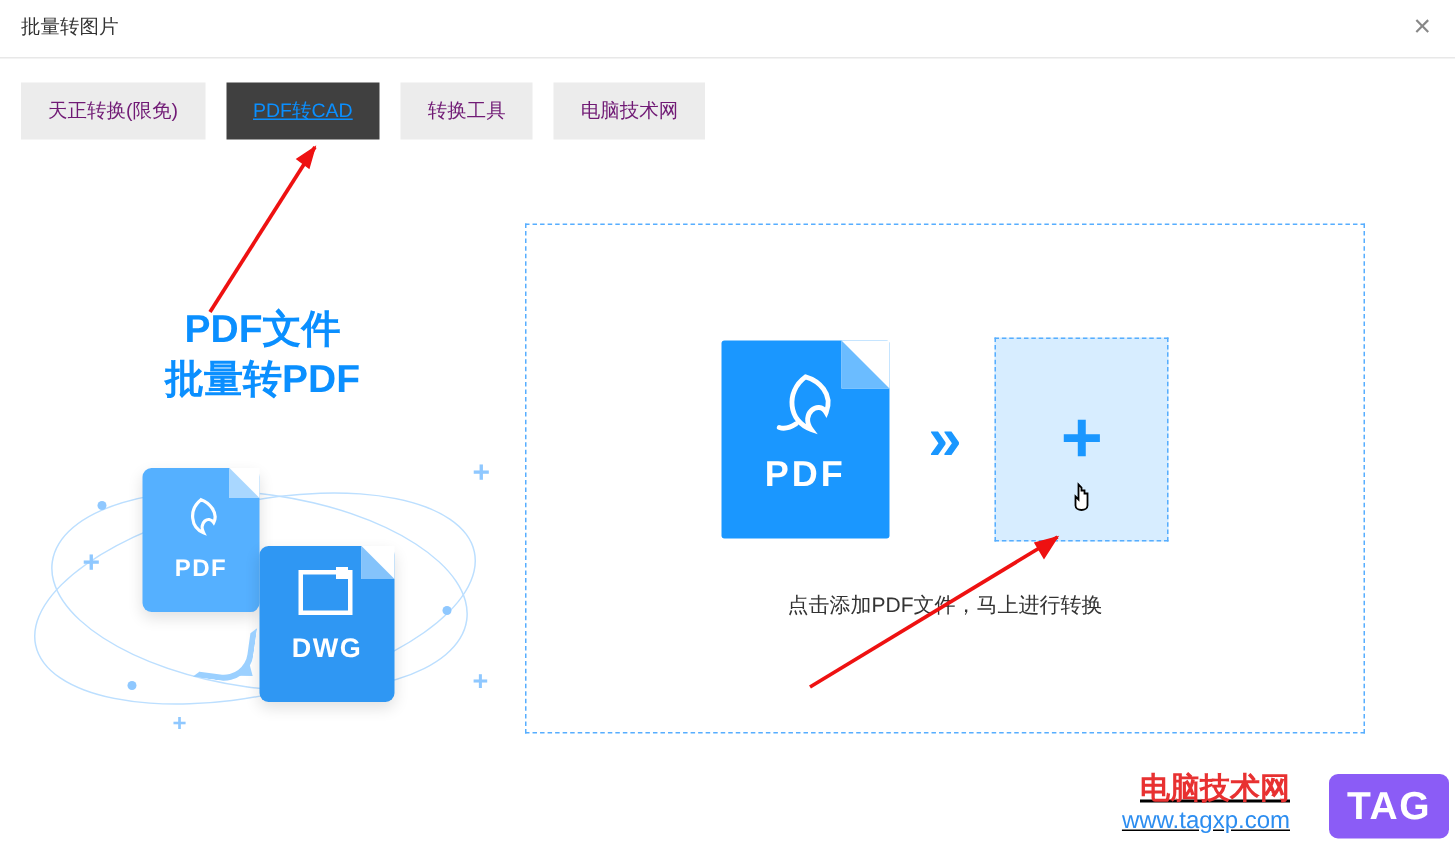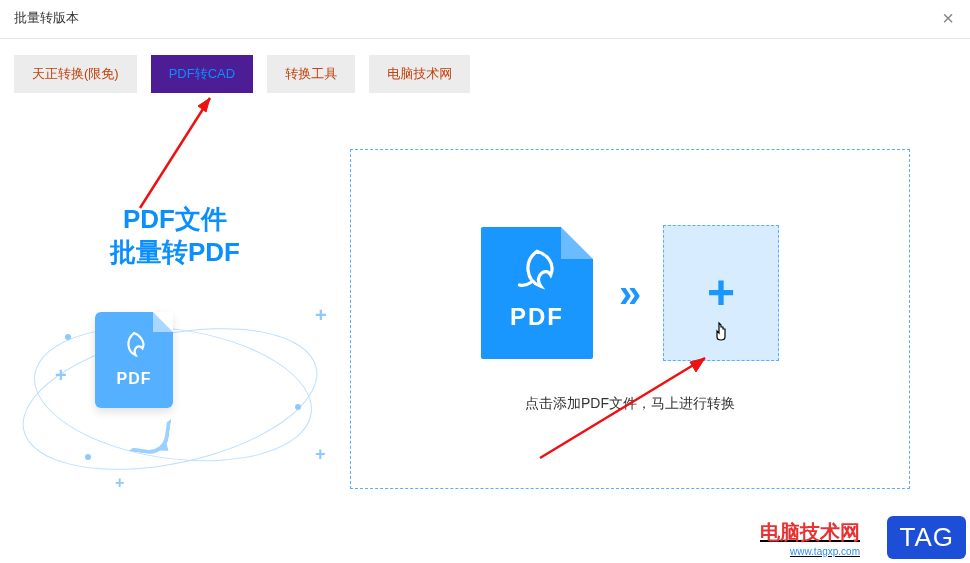--- a/index.html
+++ b/index.html
@@ -27,29 +27,30 @@
     line-height: 1;
     padding: 0 4px;
   }
   .tabs {
     display: flex;
     gap: 14px;
     padding: 16px 14px 10px 14px;
   }
   .tab {
     background: #ececec;
-    color: #c2410c;
+    color: #701a75;
     font-size: 13px;
     padding: 10px 18px;
     border: none;
     cursor: pointer;
   }
   .tab.active {
-    background: #4c1d95;
+    background: #404040;
     color: #0a8fff;
+    text-decoration: underline;
   }
   .main-area {
     display: flex;
     padding: 20px 0 0 0;
   }
   .left-col {
     width: 350px;
     position: relative;
     padding-top: 80px;
   }
@@ -235,38 +236,38 @@
   .ra1 { left: 130px; top: 88px; }
   .ra2 { left: 530px; top: 348px; }
 
   .watermark {
     position: absolute;
     right: 10px;
     bottom: 6px;
     text-align: right;
   }
   .wm-title { color: #e83131; font-size: 20px; font-weight: bold; }
-  .wm-url { color: #2c8df0; font-size: 10px; }
+  .wm-url { color: #2c8df0; font-size: 16px; }
   .tagbadge {
     position: absolute;
     right: 4px; bottom: 4px;
-    background: #1d4ed8;
+    background: #8b5cf6;
     color: #fff;
-    font-weight: normal;
+    font-weight: bold;
     font-size: 26px;
     padding: 6px 12px;
     border-radius: 6px;
     letter-spacing: 1px;
   }
 </style>
 </head>
 <body>
 
 <div class="titlebar">
-  <span>批量转版本</span>
+  <span>批量转图片</span>
   <span class="close-x">×</span>
 </div>
 
 <div class="tabs">
   <button class="tab">天正转换(限免)</button>
   <button class="tab active">PDF转CAD</button>
   <button class="tab">转换工具</button>
   <button class="tab">电脑技术网</button>
 </div>
 
@@ -289,20 +290,25 @@
       <span class="dot d3"></span>
 
       <div class="filecard pdfcard">
         <div class="fold"></div>
         <svg width="34" height="34" viewBox="0 0 40 40">
           <path d="M20 6 C10 14 12 28 22 32 C18 24 26 18 30 24 C34 16 26 8 20 6 Z" fill="none" stroke="#fff" stroke-width="2.5" stroke-linecap="round"></path>
         </svg>
         <div class="lbl">PDF</div>
       </div>
 
+      <div class="filecard dwgcard">
+        <div class="fold"></div>
+        <div class="dwgicon"></div>
+        <div class="lbl">DWG</div>
+      </div>
 
       <div class="conv-arrow"></div>
     </div>
   </div>
 
   <div class="right-col">
     <div class="dropzone">
       <div class="dz-row">
         <div class="pdf-big">
           <div class="bfold"></div>

